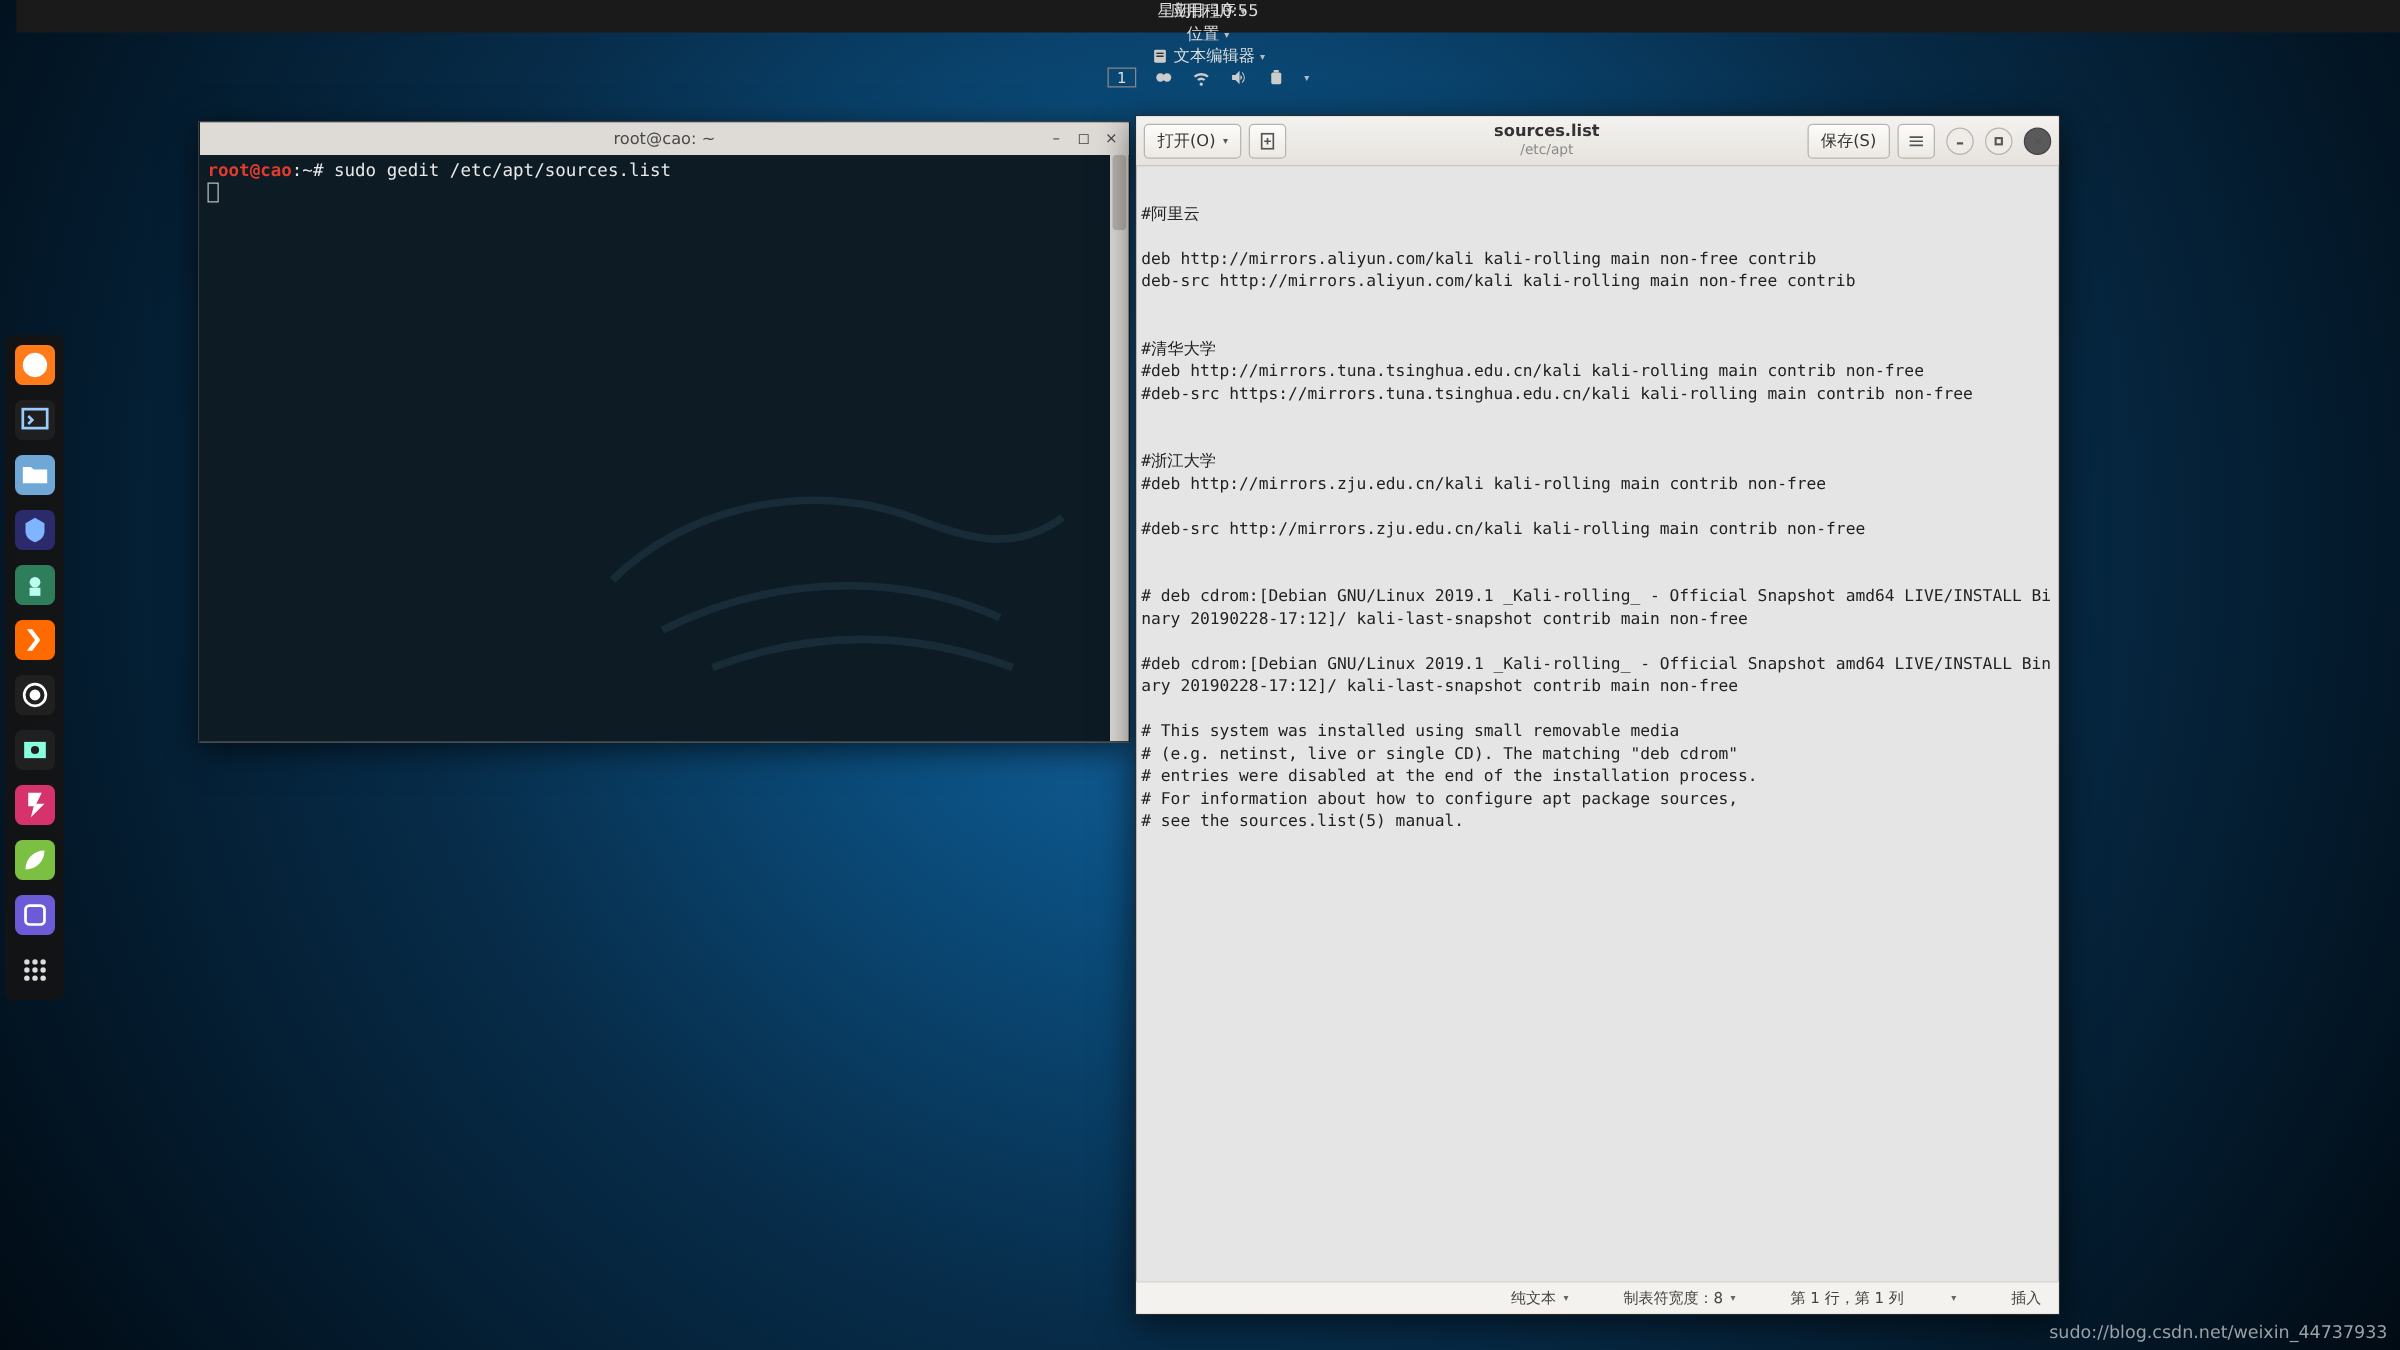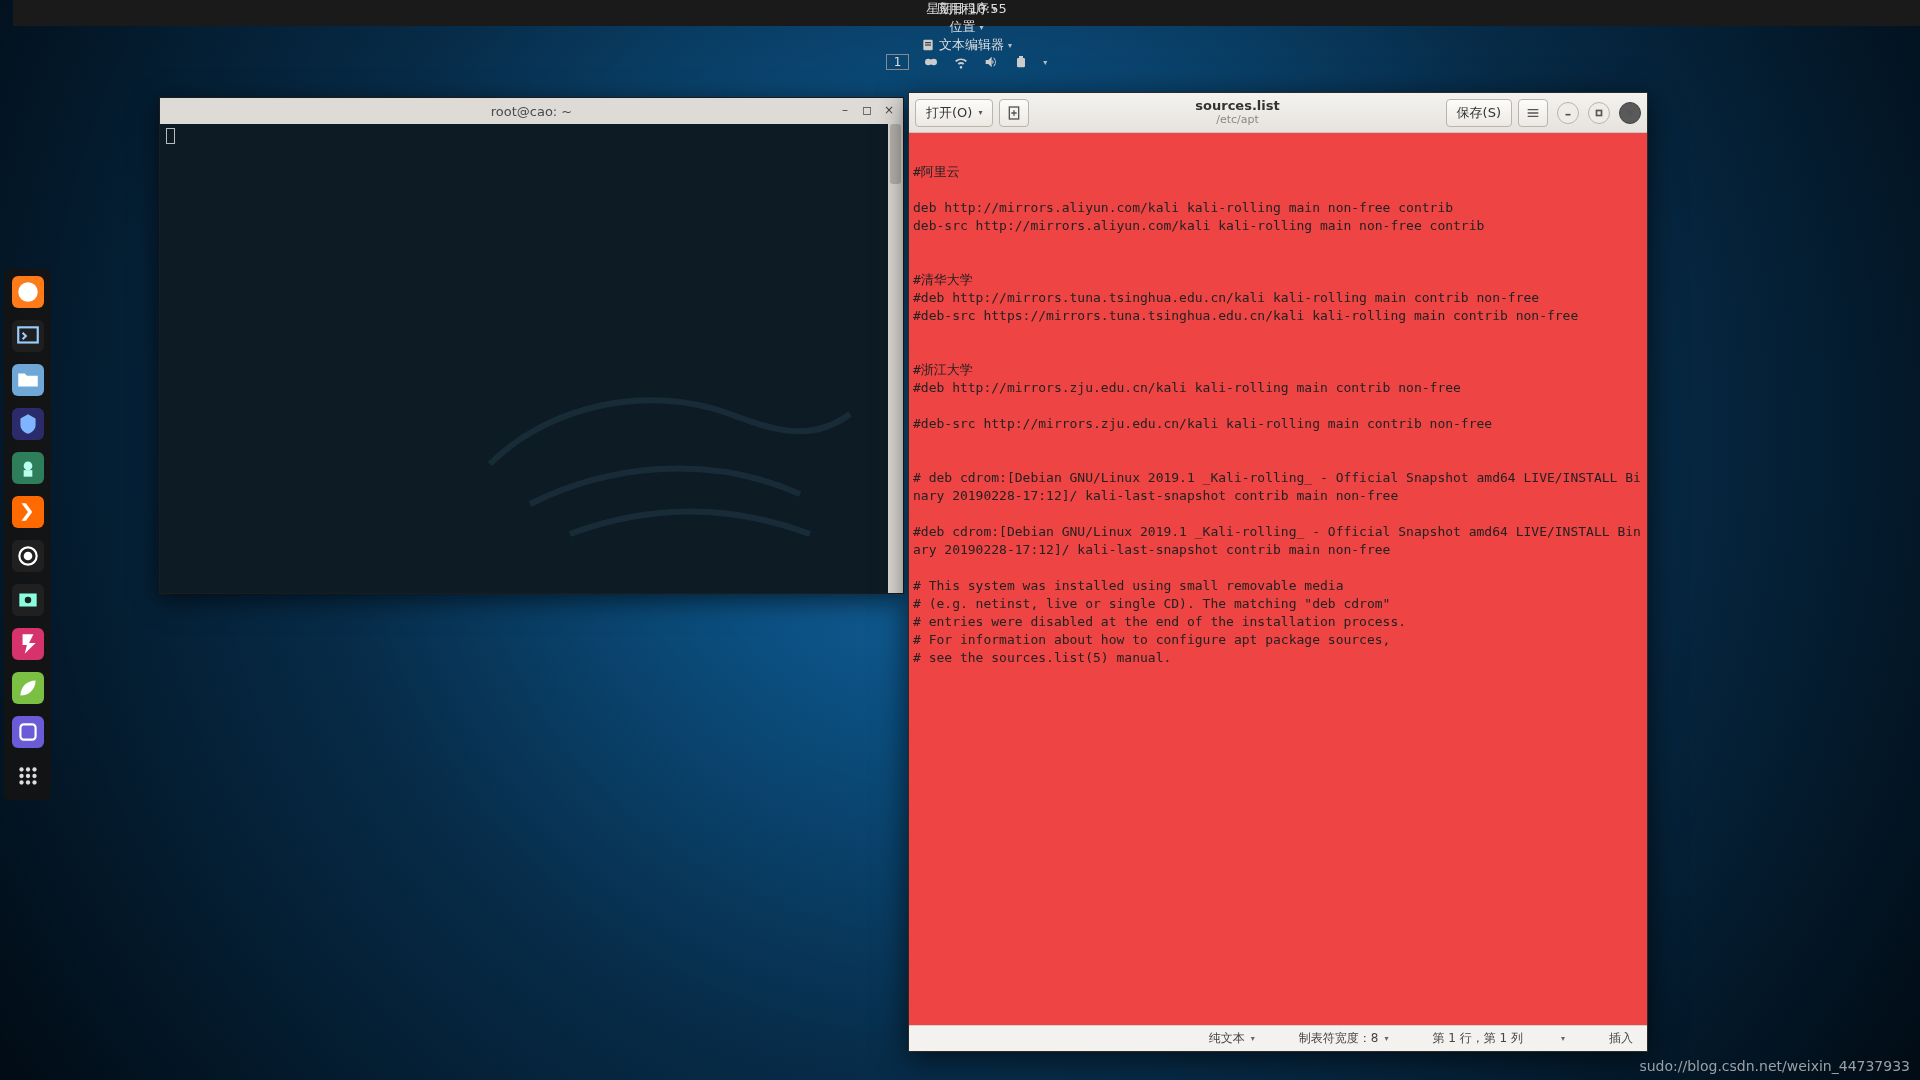--- a/index.html
+++ b/index.html
@@ -32,21 +32,21 @@
   .tw-body .prompt .rest{color:#e9e9e9;}
   .tw-body .cursor{display:inline-block;width:9px;height:16px;border:1px solid #bbb;margin-left:0;}
   .tw-scroll{position:absolute;right:0;top:0;bottom:0;width:15px;background:#dedbd7;}
   .tw-thumb{position:absolute;top:0;left:2px;width:11px;height:60px;background:#b8b4af;border-radius:3px;}
 
   
   .dragon { position:absolute; left:300px; top:180px; width:420px; height:260px; opacity:.12; pointer-events:none;}
   .dragon svg{width:100%;height:100%;stroke:#6aa6c8;fill:none;stroke-width:6;}
 
   
-  .gedit { position:absolute; left:908px; top:92px; width:740px; height:960px; background:#ef4444; border:1px solid #2b2b2b; box-shadow:0 6px 28px rgba(0,0,0,.65); display:flex; flex-direction:column;}
+  .gedit { position:absolute; left:908px; top:92px; width:740px; height:960px; background:#e5e5e5; border:1px solid #2b2b2b; box-shadow:0 6px 28px rgba(0,0,0,.65); display:flex; flex-direction:column;}
   .ge-header { height:40px; background:linear-gradient(#f4f2ef,#e6e3de); border-bottom:1px solid #c9c5bf; display:flex; align-items:center; padding:0 6px; gap:6px;}
   .ge-btn { height:28px; padding:0 10px; border:1px solid #b8b4ae; border-radius:4px; background:linear-gradient(#fdfcfa,#ece9e3); font-size:13px; display:flex; align-items:center; gap:6px; color:#333;}
   .ge-iconbtn { width:30px; justify-content:center; padding:0;}
   .ge-titleblock{flex:1;text-align:center;line-height:1.1;}
   .ge-titleblock .fn{font-size:13px;font-weight:bold;color:#333;}
   .ge-titleblock .pth{font-size:11px;color:#888;}
   .ge-winctl{width:22px;height:22px;border:1px solid #b8b4ae;border-radius:50%;background:#efece7;display:flex;align-items:center;justify-content:center;margin-left:3px;}
   .ge-winctl svg{width:10px;height:10px;stroke:#555;stroke-width:2;fill:none;}
   .ge-body{flex:1;overflow:hidden;}
   .ge-body pre{font-family:"DejaVu Sans Mono",monospace;font-size:13px;line-height:18px;color:#222;padding:2px 4px;white-space:pre-wrap;word-break:break-all;margin-top:28px;}
@@ -181,20 +181,21 @@
       <span>◻</span>
       <span>×</span>
     </div>
   </div>
   <div class="tw-body">
     <div class="dragon">
       <svg viewBox="0 0 400 260">
           <path d="M20 160 C80 100 180 80 260 110 C300 125 340 140 380 110 M60 200 C140 160 240 150 330 190 M100 230 C180 200 260 200 340 230"></path>
         </svg>
     </div>
+    <div class="prompt"><span class="user">root@cao</span><span class="rest"><span>:</span><span>~#</span><span> sudo gedit /etc/apt/sources.list</span></span></div>
     <span class="cursor"></span>
     <div class="tw-scroll">
         <div class="tw-thumb"></div>
       </div>
   </div>
 </div>
 
 <div class="gedit">
   <div class="ge-header">
     <div class="ge-btn">

